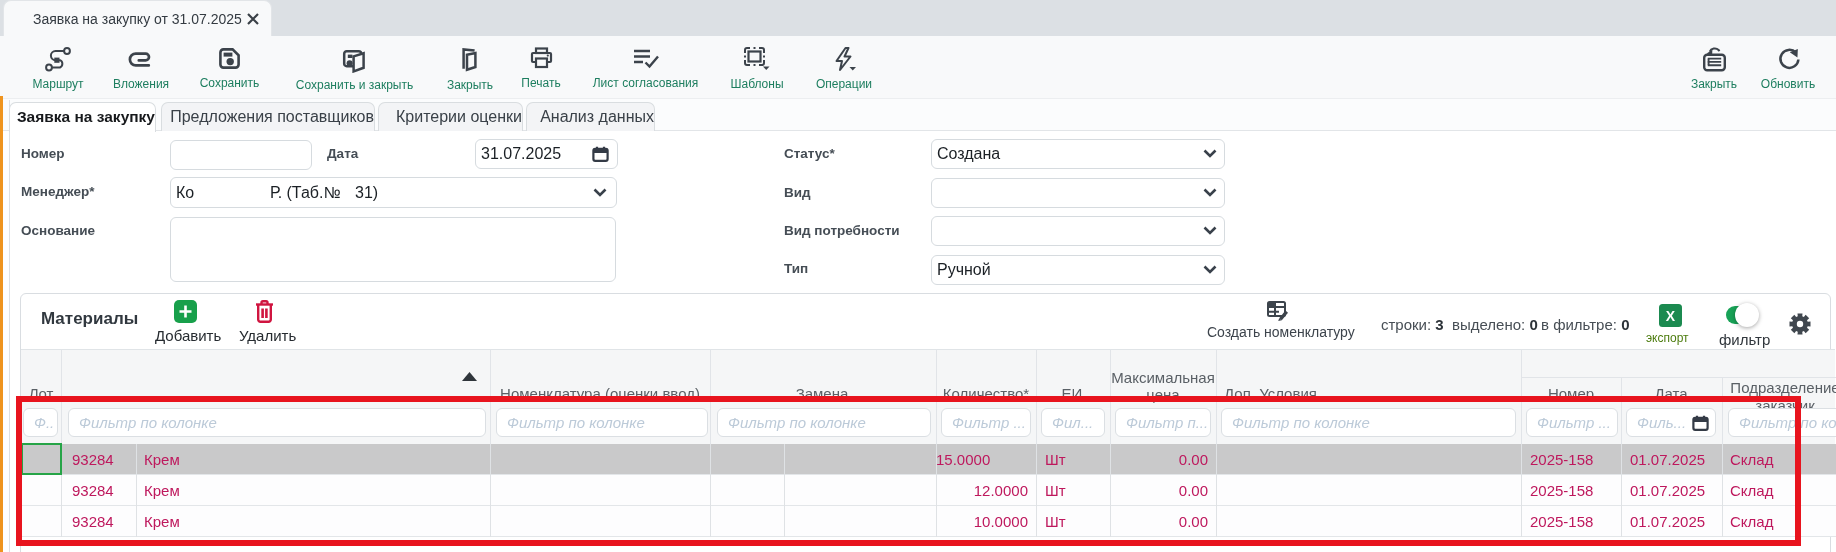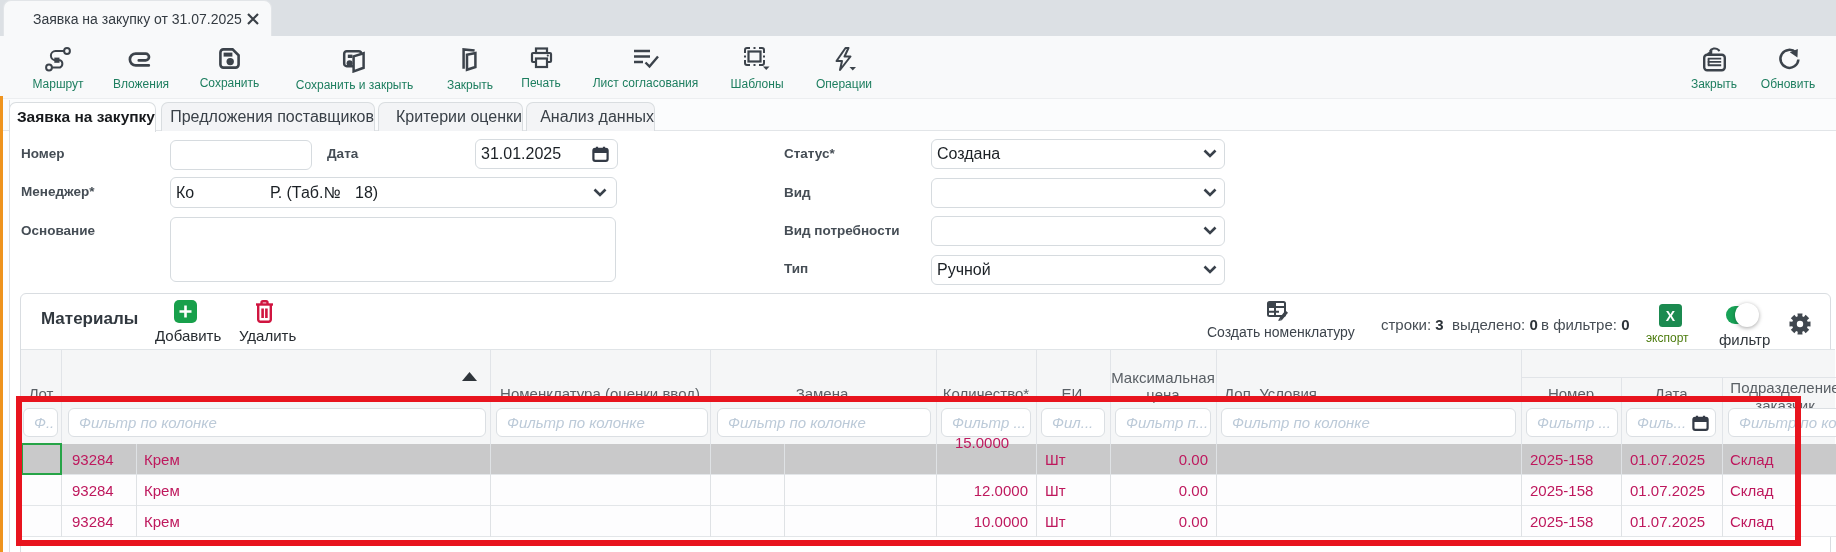--- a/index.html
+++ b/index.html
@@ -142,31 +142,31 @@
 <div class="ptab" style="left:161px;width:214px">Предложения поставщиков</div>
 <div class="ptab" style="left:378px;width:145px">Критерии оценки</div>
 <div class="ptab" style="left:526px;width:129px">Анализ данных</div>
 <div class="abs" id="orangebar"></div>
 <div class="abs" id="panelborder"></div>
 
 <span class="flabel" style="left:21px;top:146px">Номер</span>
 <div class="finput" style="left:170px;top:140px;width:142px;height:30px"></div>
 <span class="flabel" style="left:327px;top:146px">Дата</span>
 <div class="finput" style="left:475px;top:139px;width:143px;height:30px"></div>
-<span class="ftext" style="left:481px;top:145px">31.01.2025</span>
+<span class="ftext" style="left:481px;top:145px">31.07.2025</span>
 <svg class="abs" style="left:592px;top:146px" width="17" height="16" viewBox="0 0 17 16">
       <rect x="1.4" y="2.8" width="14.2" height="12" rx="1.8" stroke="#343b46" stroke-width="2.2" fill="none"></rect>
       <path d="M5 0.7 V4 M12 0.7 V4" stroke="#343b46" stroke-width="2.2" fill="none"></path>
       <rect x="1.4" y="2.8" width="14.2" height="4.2" fill="#343b46"></rect>
     </svg>
 <span class="flabel" style="left:21px;top:184px">Менеджер*</span>
 <div class="finput" style="left:170px;top:177px;width:447px;height:31px"></div>
 <span class="ftext" style="left:176px;top:184px">Ко</span>
 <span class="ftext" style="left:270px;top:184px">Р. (Таб.№</span>
-<span class="ftext" style="left:355px;top:184px">18)</span>
+<span class="ftext" style="left:355px;top:184px">31)</span>
 <svg class="chev" style="left:593px;top:188px" width="14" height="9" viewBox="0 0 14 9">
       <path d="M1.5 1.5 L7 7 L12.5 1.5" stroke="#39414b" stroke-width="2.6" fill="none"></path>
     </svg>
 <span class="flabel" style="left:21px;top:223px">Основание</span>
 <div class="finput" style="left:170px;top:217px;width:446px;height:65px"></div>
 <span class="flabel" style="left:784px;top:146px">Статус*</span>
 <div class="finput" style="left:931px;top:139px;width:294px;height:30px"></div>
 <span class="ftext" style="left:937px;top:145px">Создана</span>
 <svg class="chev" style="left:1203px;top:149px" width="14" height="9" viewBox="0 0 14 9">
       <path d="M1.5 1.5 L7 7 L12.5 1.5" stroke="#39414b" stroke-width="2.6" fill="none"></path>
@@ -266,21 +266,21 @@
 <div class="fin" style="left:1626px;width:90px">Филь...</div>
 <div class="fin" style="left:1728px;width:115px">Фильтр по ко...</div>
 <svg class="abs" style="left:1692px;top:415px" width="17" height="16" viewBox="0 0 17 16">
       <rect x="1.4" y="2.8" width="14.2" height="12" rx="1.8" stroke="#343b46" stroke-width="2.2" fill="none"></rect>
       <path d="M5 0.7 V4 M12 0.7 V4" stroke="#343b46" stroke-width="2.2" fill="none"></path>
       <rect x="1.4" y="2.8" width="14.2" height="4.2" fill="#343b46"></rect>
     </svg>
 <div class="row" style="left:21px;top:444px;background:#c9c9ca;border-bottom:1px solid #e3e6e9"></div>
 <span class="cell" style="left:72px;top:451px">93284</span>
 <span class="cell" style="left:144px;top:451px">Крем</span>
-<span class="cell" style="left:936px;top:434px;width:92px;text-align:center">15.0000</span>
+<span class="cell" style="left:936px;top:451px;width:92px;text-align:left">15.0000</span>
 <span class="cell" style="left:1045px;top:451px">Шт</span>
 <span class="cell" style="left:1110px;top:451px;width:98px;text-align:right">0.00</span>
 <span class="cell" style="left:1530px;top:451px">2025-158</span>
 <span class="cell" style="left:1630px;top:451px">01.07.2025</span>
 <span class="cell" style="left:1730px;top:451px">Склад</span>
 <div class="row" style="left:21px;top:475px;background:#fdfdfe;border-bottom:1px solid #e3e6e9"></div>
 <span class="cell" style="left:72px;top:482px">93284</span>
 <span class="cell" style="left:144px;top:482px">Крем</span>
 <span class="cell" style="left:936px;top:482px;width:92px;text-align:right">12.0000</span>
 <span class="cell" style="left:1045px;top:482px">Шт</span>

